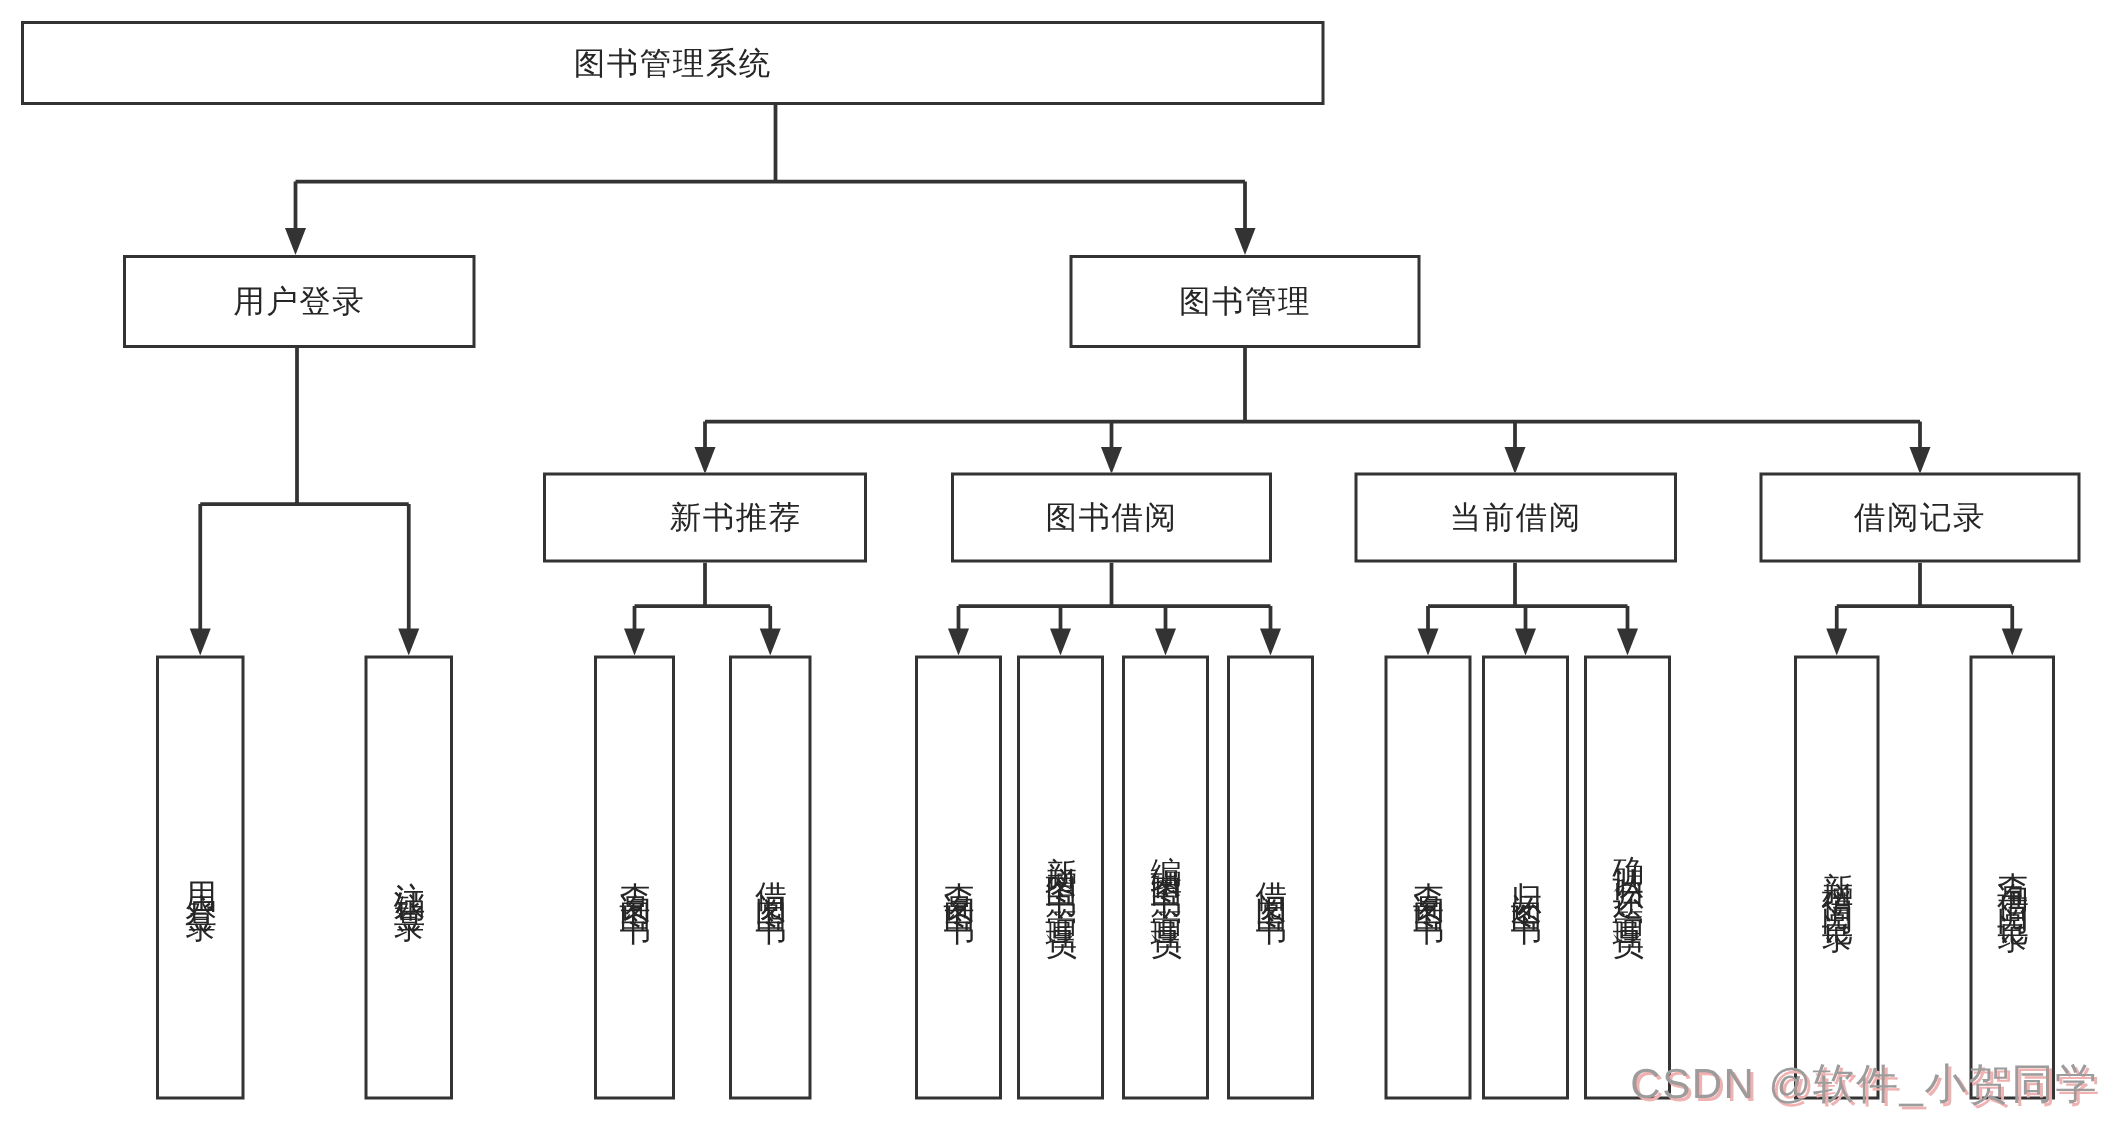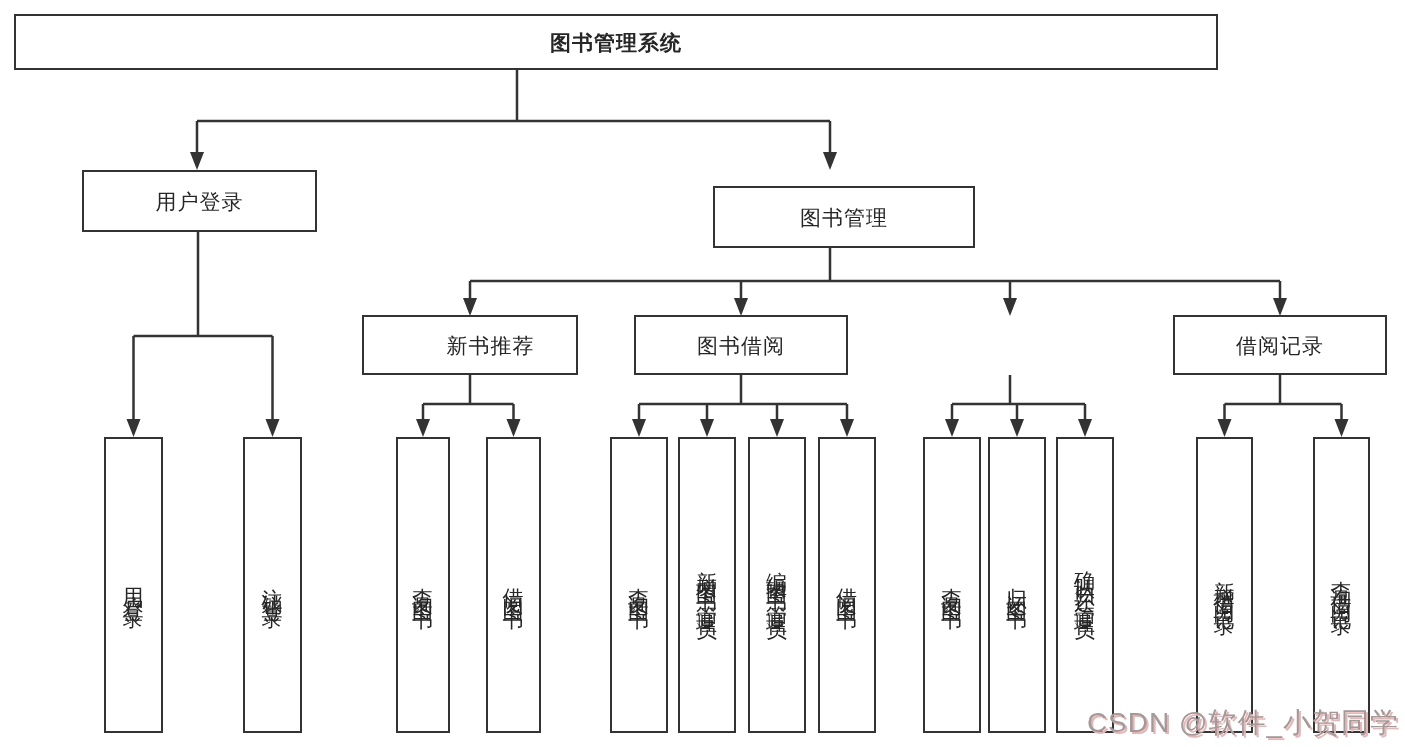--- a/index.html
+++ b/index.html
@@ -49,24 +49,24 @@
     height:296px;
   }
   .node.v span{
     writing-mode:vertical-rl;
     text-orientation:mixed;
     letter-spacing:7px;
     line-height:1;
     white-space:nowrap;
   }
   
-  #n-root{left:14px;top:14px;width:1204px;height:56px;font-weight:bold;}
+  #n-root{left:14px;top:14px;width:869px;height:56px;}
   
   #n-user-login{left:82px;top:170px;width:235px;height:62px;}
-  #n-book-mgmt{left:713px;top:186px;width:262px;height:62px;}
+  #n-book-mgmt{left:713px;top:170px;width:234px;height:62px;}
   
   #n-newbook{left:362px;top:315px;width:216px;height:60px;padding-left:41px;}
   #n-borrow{left:634px;top:315px;width:214px;height:60px;text-align:right;}
   #n-current{left:903px;top:315px;width:215px;height:60px;}
   #n-records{left:1173px;top:315px;width:214px;height:60px;justify-content:center;}
   
   #n-login-1{left:104px;width:59px;}
   #n-login-2{left:243px;width:59px;}
   #n-nb-1{left:396px;width:54px;}
   #n-nb-2{left:486px;width:55px;}
@@ -146,20 +146,23 @@
   <div class="node h" id="n-book-mgmt">
     <span>图书管理</span>
   </div>
 
   <div class="node h" id="n-newbook">
     <span>新书推荐</span>
   </div>
   <div class="node h" id="n-borrow">
     <span>图书借阅</span>
   </div>
+  <div class="node h" id="n-current">
+    <span>当前借阅</span>
+  </div>
   <div class="node h" id="n-records">
     <span>借阅记录</span>
   </div>
 
   <div class="node v" id="n-login-1">
     <span>用户登录</span>
   </div>
   <div class="node v" id="n-login-2">
     <span>注销登录</span>
   </div>

